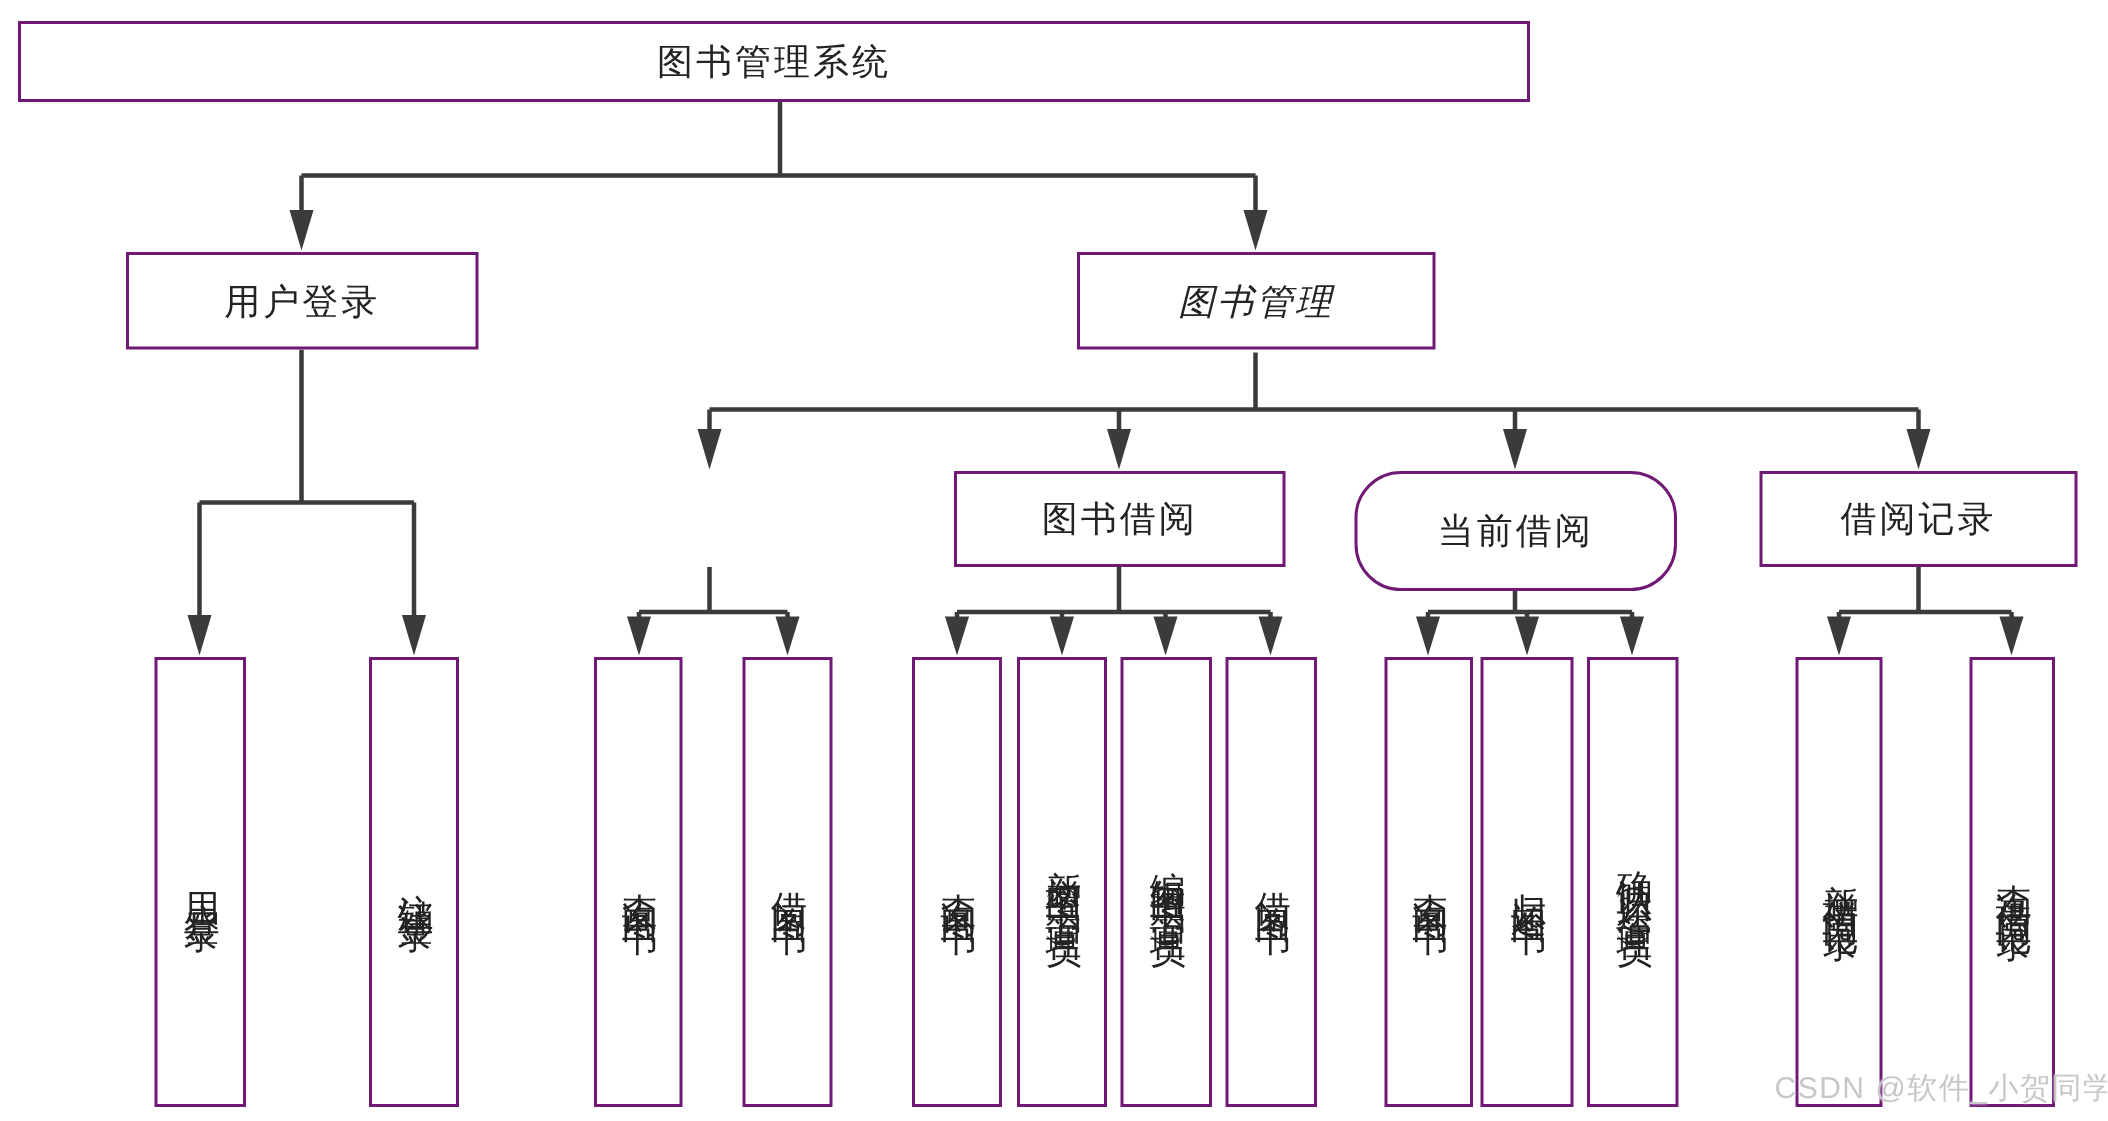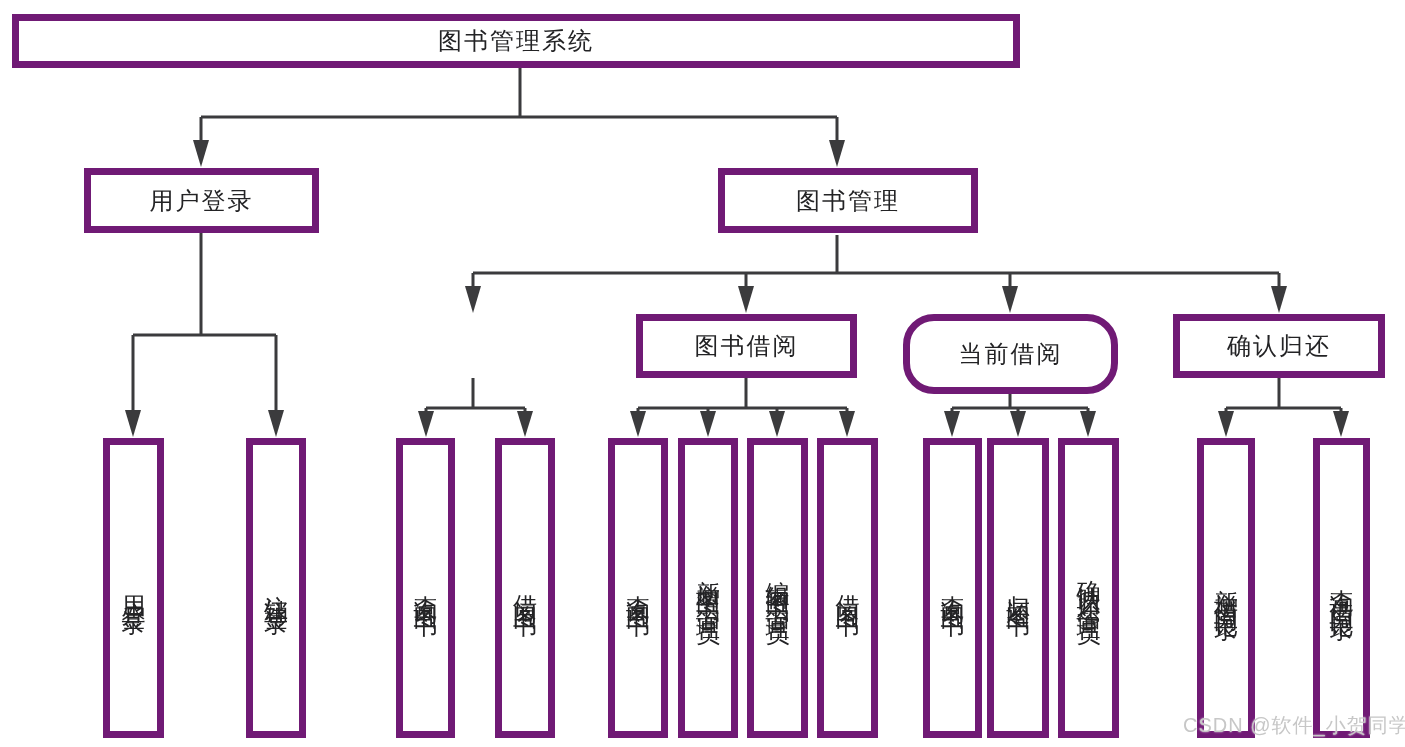--- a/index.html
+++ b/index.html
@@ -2,21 +2,21 @@
 <html><head>
 <meta charset="utf-8">
 <style>
   html,body{margin:0;padding:0;background:#ffffff;}
   .canvas{
     position:relative;width:1405px;height:747px;background:#ffffff;
     font-family:"Liberation Sans","DejaVu Sans",sans-serif;overflow:hidden;
   }
   .connector-layer{position:absolute;left:0;top:0;width:1405px;height:747px;z-index:1;}
   .node{
-    position:absolute;box-sizing:border-box;border:7px solid #701a75;background:#ffffff;
+    position:absolute;box-sizing:border-box;border:2px solid #701a75;background:#ffffff;
     display:flex;align-items:center;justify-content:center;
     color:#232325;font-size:24px;letter-spacing:2px;z-index:2;white-space:nowrap;
   }
   .leaf{
     writing-mode:vertical-rl;text-orientation:mixed;
     letter-spacing:6px;font-size:24px;
   }
   .watermark{
     position:absolute;z-index:6;font-size:20px;letter-spacing:1px;
     color:#c7c7c7;text-shadow:0 0 2px #ffffff;white-space:nowrap;
@@ -75,25 +75,25 @@
     <g>
       <path d="M1279 378 V408 M1226 408 H1341 M1226 408 V412 M1341 408 V412"></path>
       <polygon points="1218,411 1234,411 1226,437"></polygon>
       <polygon points="1333,411 1349,411 1341,437"></polygon>
     </g>
   </svg>
 
   <div class="node" style="left:12px;top:14px;width:1008px;height:54px;">图书管理系统</div>
 
   <div class="node" style="left:84px;top:168px;width:235px;height:65px;">用户登录</div>
-  <div class="node" style="left:718px;top:168px;width:260px;height:65px;">图书管理</div>
+  <div class="node" style="left:718px;top:168px;width:239px;height:65px;font-style:italic;">图书管理</div>
 
   <div class="node" style="left:636px;top:314px;width:221px;height:64px;text-align:center;">图书借阅</div>
   <div class="node" style="left:903px;top:314px;width:215px;height:80px;border-radius:31px;">当前借阅</div>
-  <div class="node" style="left:1173px;top:314px;width:212px;height:64px;">确认归还</div>
+  <div class="node" style="left:1173px;top:314px;width:212px;height:64px;">借阅记录</div>
 
   <div class="node leaf" style="left:103px;top:438px;width:61px;height:300px;">用户登录</div>
   <div class="node leaf" style="left:246px;top:438px;width:60px;height:300px;">注销登录</div>
 
   <div class="node leaf" style="left:396px;top:438px;width:59px;height:300px;">查询图书</div>
   <div class="node leaf" style="left:495px;top:438px;width:60px;height:300px;">借阅图书</div>
 
   <div class="node leaf" style="left:608px;top:438px;width:60px;height:300px;">查询图书</div>
   <div class="node leaf" style="left:678px;top:438px;width:60px;height:300px;">新增图书（管理员）</div>
   <div class="node leaf" style="left:747px;top:438px;width:61px;height:300px;">编辑图书（管理员）</div>

